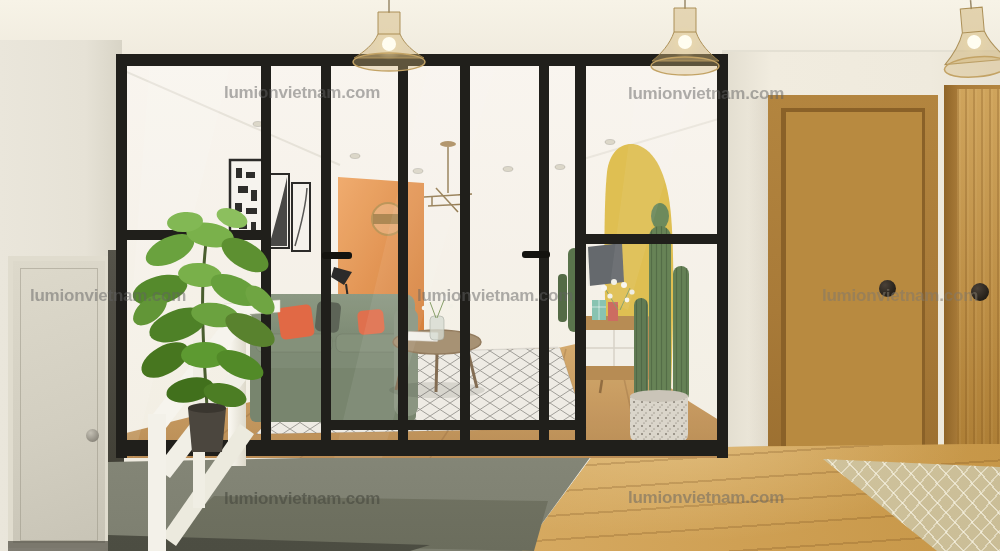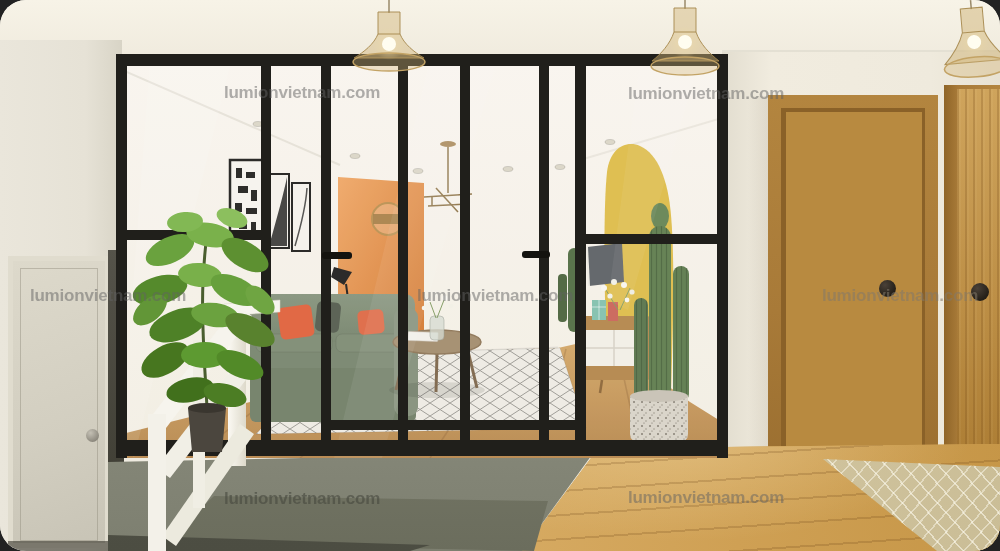--- a/index.html
+++ b/index.html
@@ -1,18 +1,18 @@
 <!DOCTYPE html>
 <html><head>
 <meta charset="utf-8">
 <style>
   html,body{margin:0;padding:0;background:#222;}
   #canvas{
     position:relative;width:1000px;height:551px;overflow:hidden;
-    background:#efebe0;font-family:"Liberation Sans",sans-serif;border-radius:26px;
+    background:#efebe0;font-family:"Liberation Sans",sans-serif;
   }
   #canvas .abs{position:absolute;}
   
   .ceiling{left:0;top:0;width:1000px;height:58px;
     background:linear-gradient(180deg,#f7f3e7,#f0ebde);}
   .ceiling-line{left:722px;top:50px;width:278px;height:2px;background:rgba(0,0,0,0.05);}
   .left-wall{left:0;top:40px;width:122px;height:511px;
     background:linear-gradient(90deg,#eae6db,#e6e2d6 70%,#d8d4c6);}
   .right-wall{left:722px;top:52px;width:278px;height:404px;
     background:linear-gradient(90deg,#e2ddcf,#f1ecdf 18%,#efeadd 75%,#e8e2d3);}

